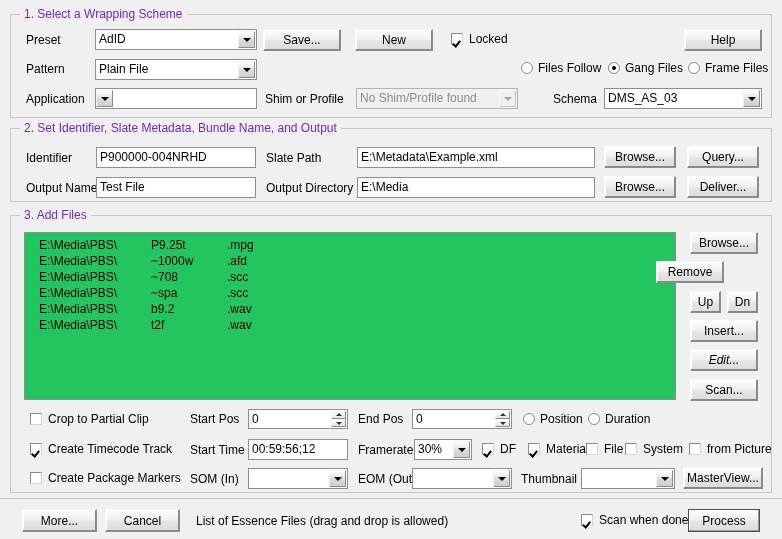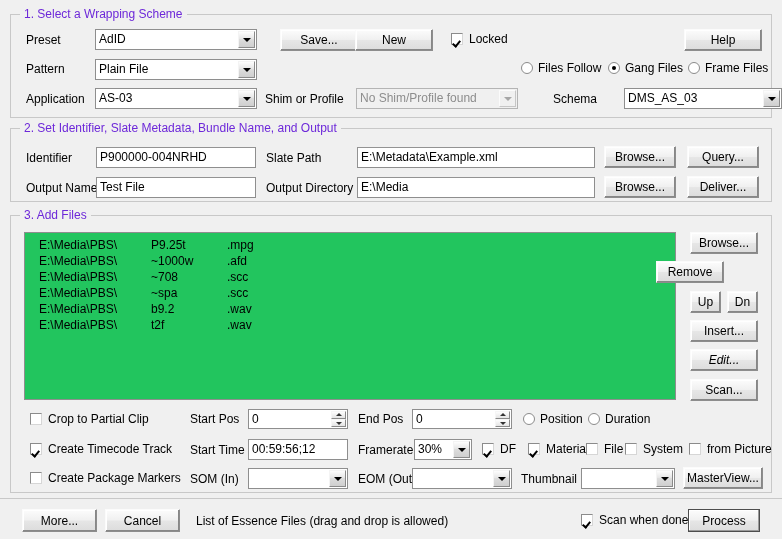--- a/index.html
+++ b/index.html
@@ -214,21 +214,21 @@
 
 <div class="group" style="left:10px;top:14px;width:762px;height:104px;">
   <span class="group-title">1. Select a Wrapping Scheme</span>
 </div>
 
 <span class="lbl" style="left:26px;top:33px;">Preset</span>
 <div class="combo" style="left:95px;top:29px;width:162px;height:21px;">
   <span class="cval">AdID</span>
   <span class="carrow"></span>
 </div>
-<div class="btn" style="left:280px;top:29px;width:78px;height:22px;">Save...</div>
+<div class="btn" style="left:263px;top:29px;width:78px;height:22px;">Save...</div>
 <div class="btn" style="left:355px;top:29px;width:78px;height:22px;">New</div>
 <div class="cb" style="left:451px;top:32px;">
   <span class="box checked"></span>
   <span class="cbl">Locked</span>
 </div>
 <div class="btn" style="left:684px;top:29px;width:78px;height:22px;">Help</div>
 
 <span class="lbl" style="left:26px;top:62px;">Pattern</span>
 <div class="combo" style="left:95px;top:59px;width:162px;height:21px;">
   <span class="cval">Plain File</span>
@@ -243,30 +243,29 @@
   <span class="circ sel"></span>
   <span class="rbl">Gang Files</span>
 </div>
 <div class="rb" style="left:688px;top:61px;">
   <span class="circ"></span>
   <span class="rbl">Frame Files</span>
 </div>
 
 <span class="lbl" style="left:26px;top:92px;">Application</span>
 <div class="combo" style="left:95px;top:88px;width:162px;height:21px;">
-  <span class="cval">AS-03</span>
   <span class="carrow"></span>
 </div>
 <span class="lbl" style="left:265px;top:92px;">Shim or Profile</span>
 <div class="combo disabled" style="left:356px;top:88px;width:162px;height:21px;">
   <span class="cval">No Shim/Profile found</span>
   <span class="carrow"></span>
 </div>
 <span class="lbl" style="left:553px;top:92px;">Schema</span>
-<div class="combo" style="left:624px;top:88px;width:158px;height:21px;">
+<div class="combo" style="left:604px;top:88px;width:158px;height:21px;">
   <span class="cval">DMS_AS_03</span>
   <span class="carrow"></span>
 </div>
 
 <div class="group" style="left:10px;top:128px;width:762px;height:74px;">
   <span class="group-title">2. Set Identifier, Slate Metadata, Bundle Name, and Output</span>
 </div>
 
 <span class="lbl" style="left:26px;top:151px;">Identifier</span>
 <div class="tbox" style="left:96px;top:147px;width:160px;height:21px;">P900000-004NRHD</div>

